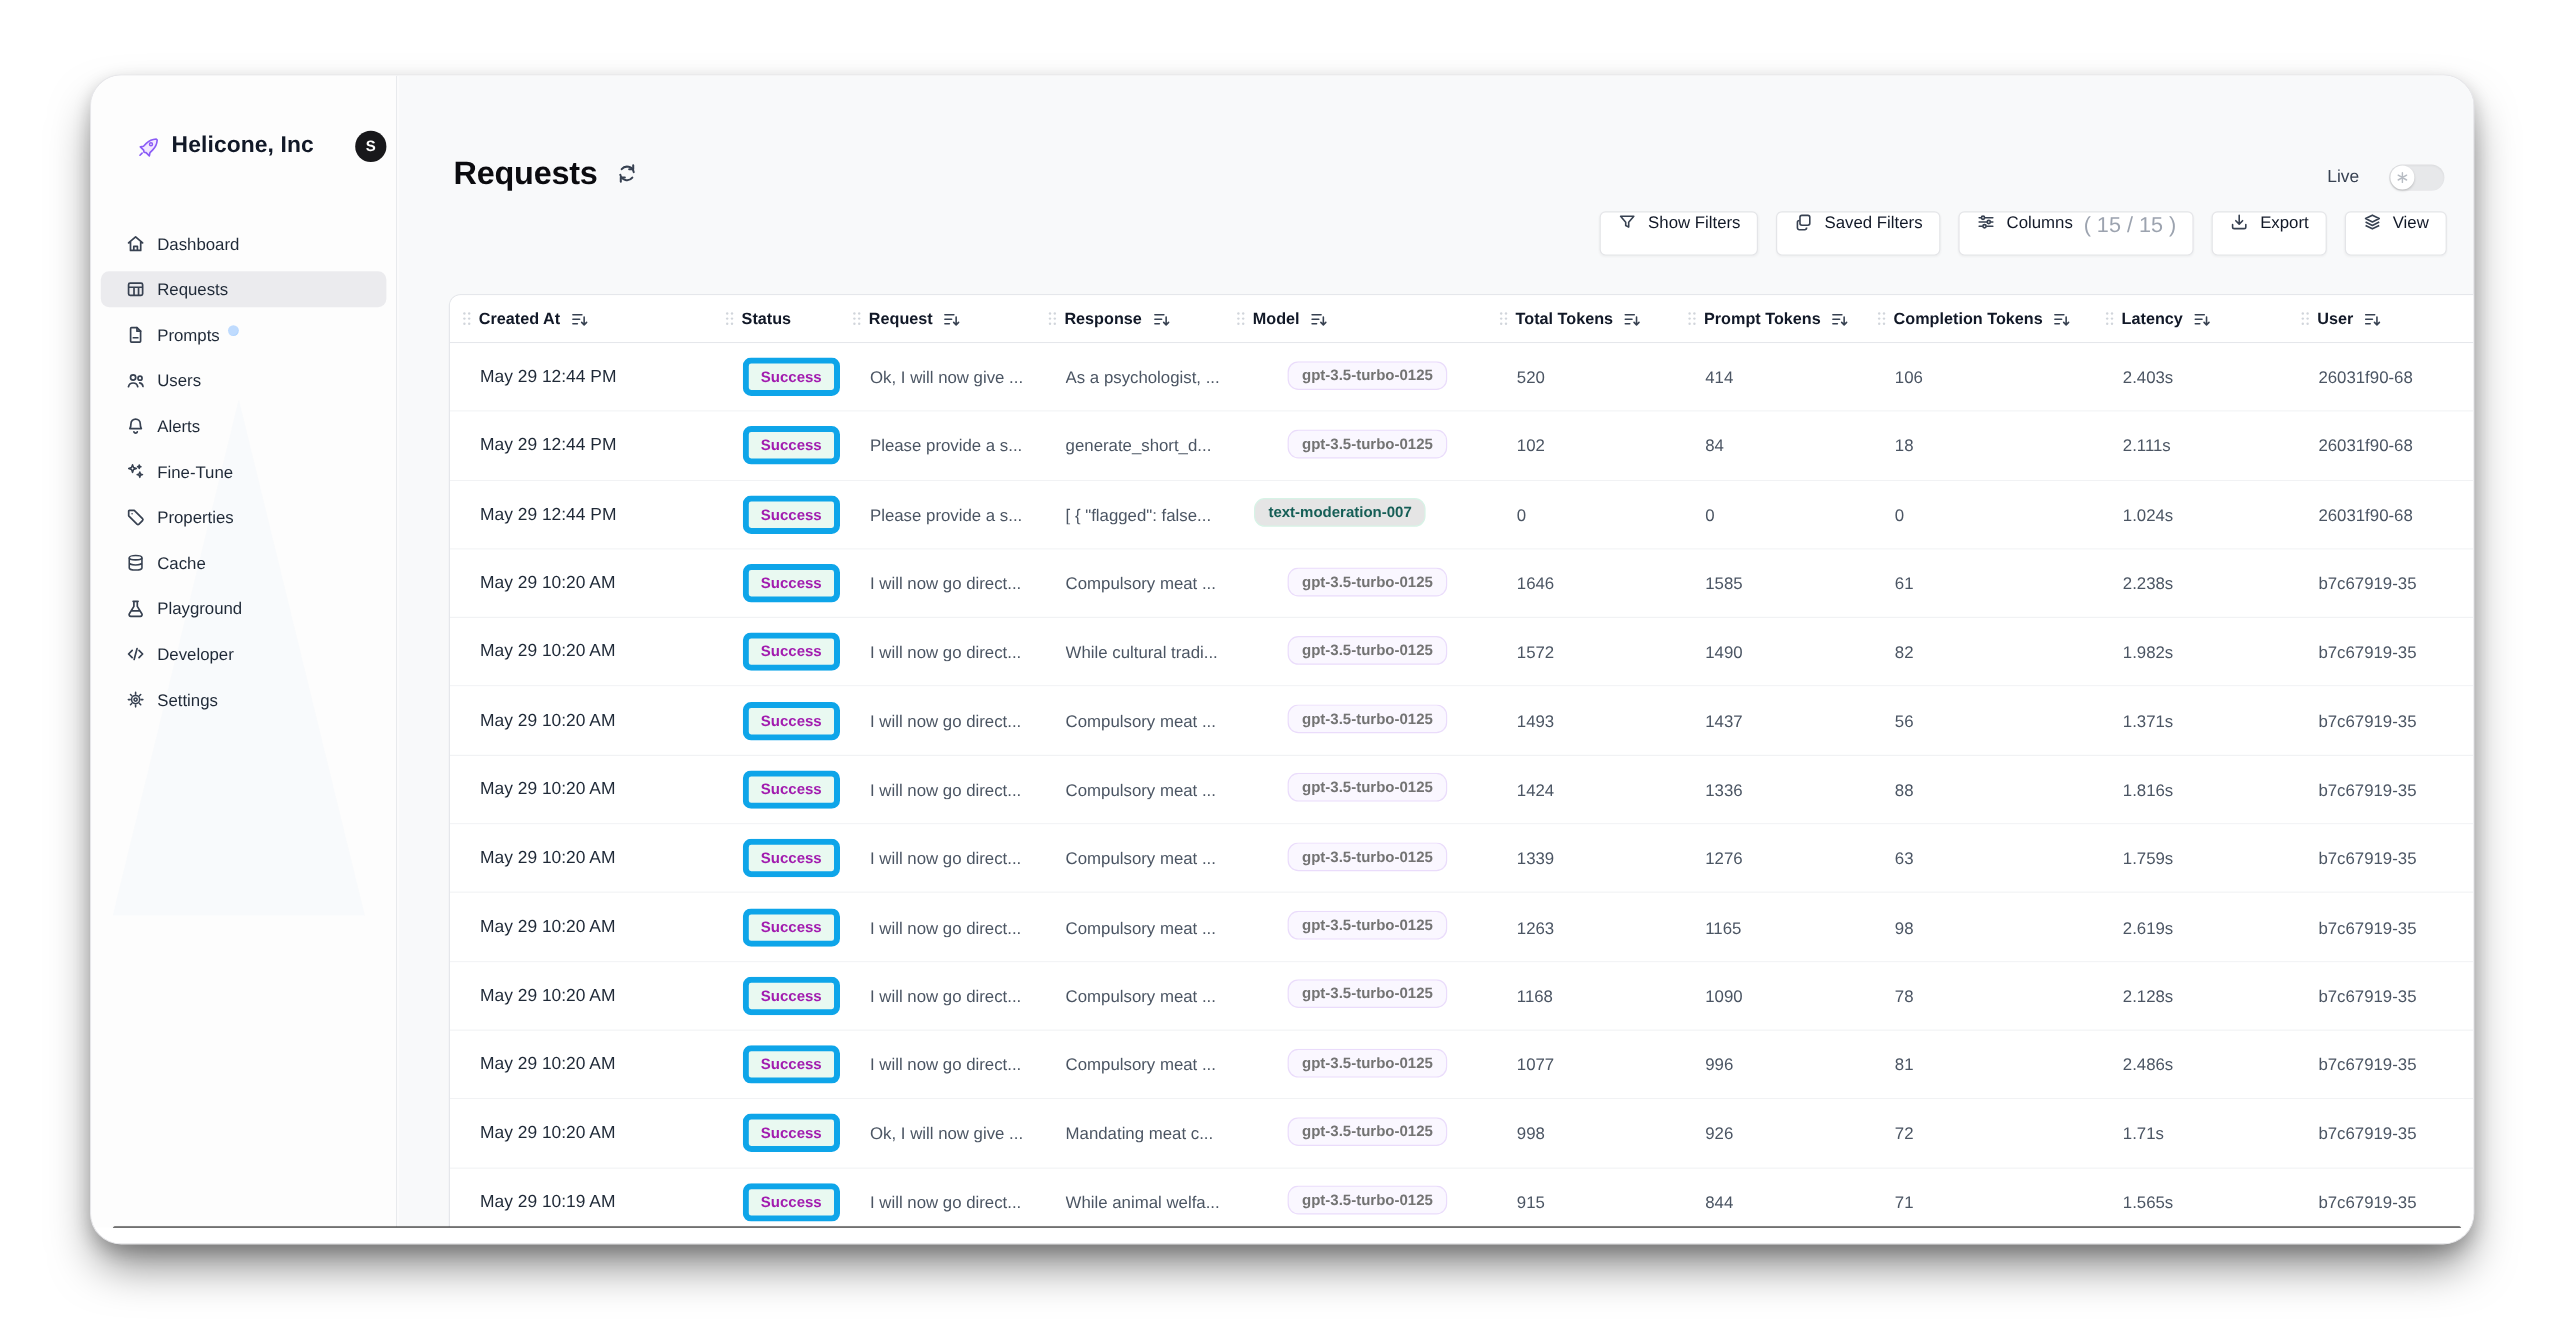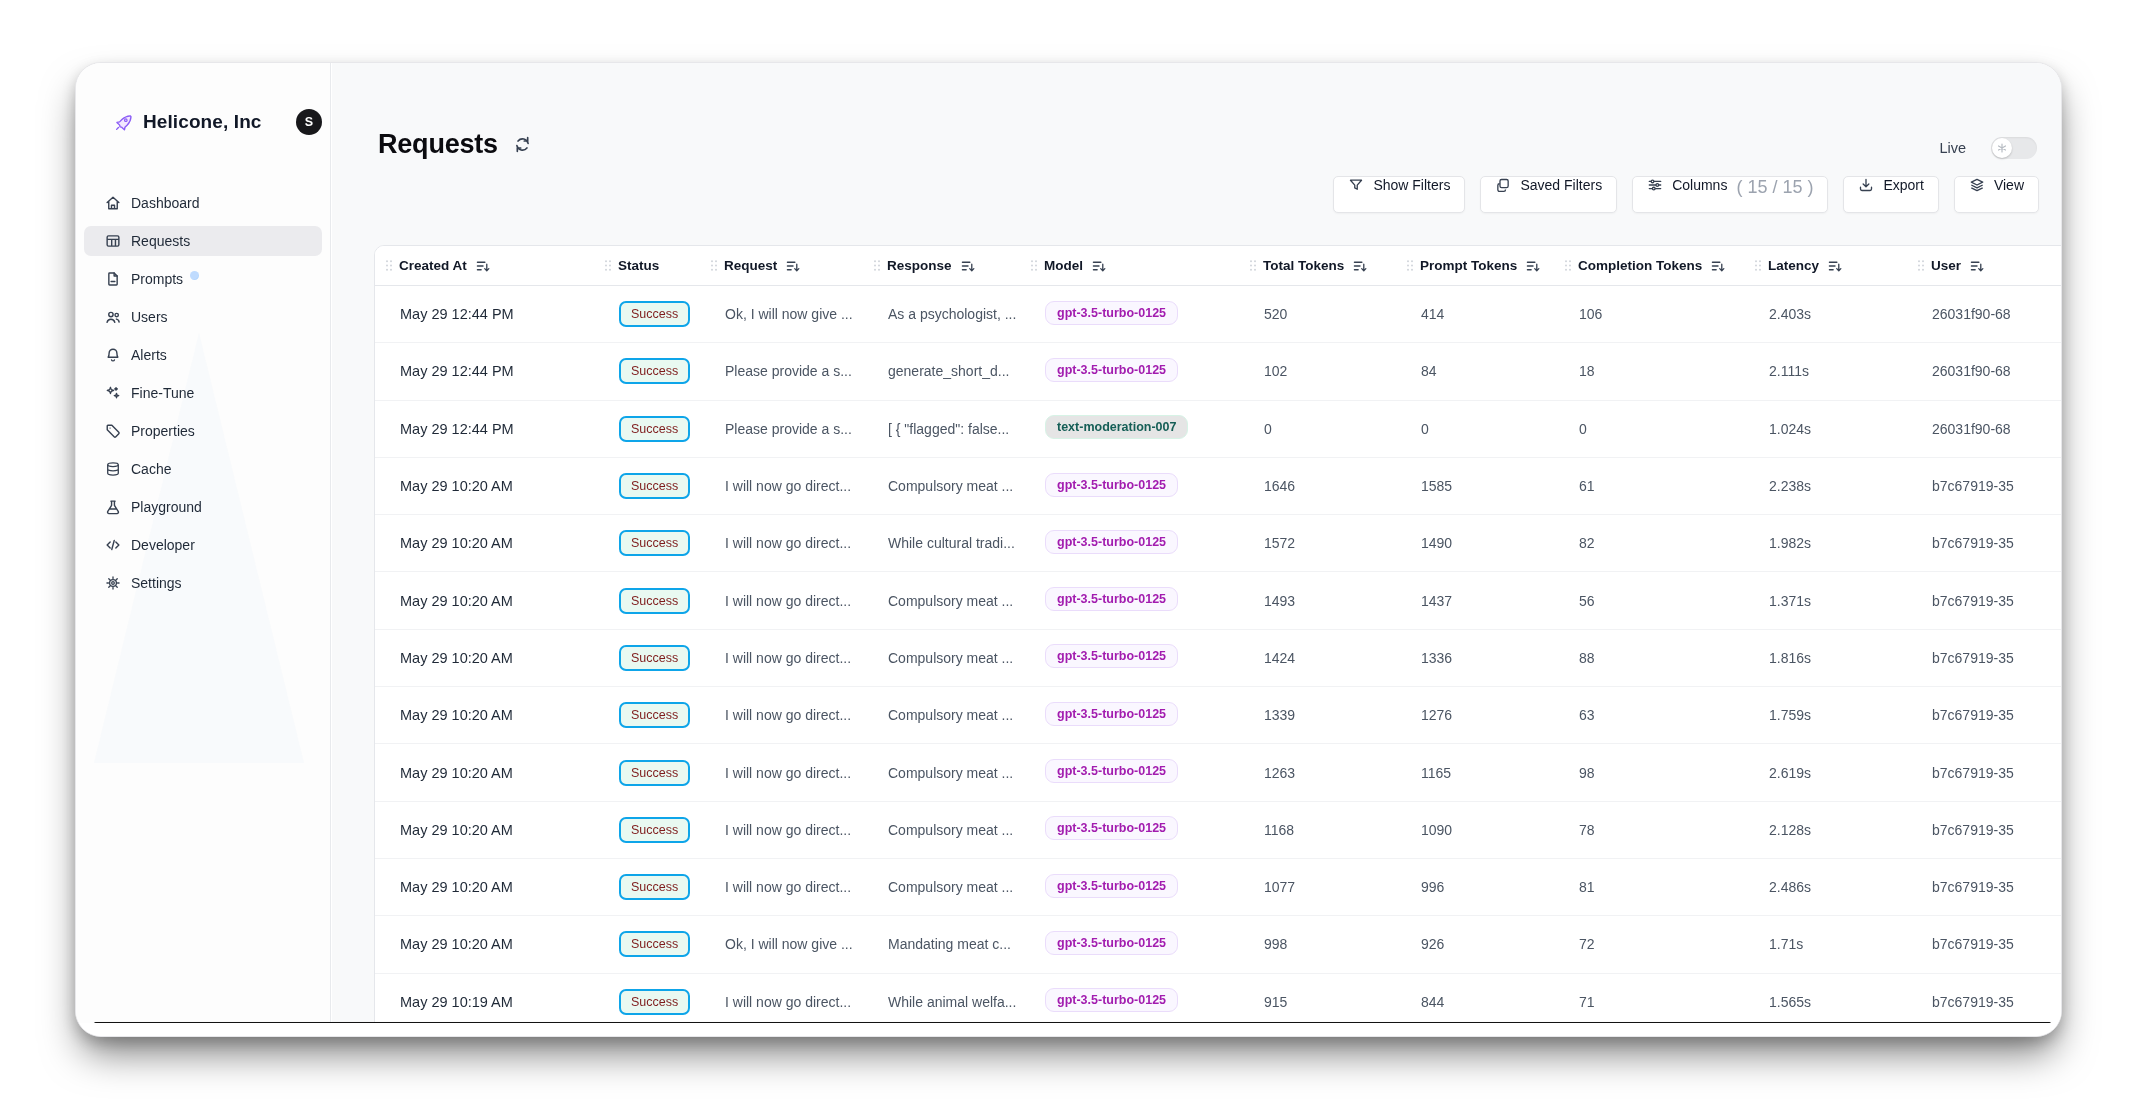--- a/index.html
+++ b/index.html
@@ -65,25 +65,25 @@
     grid-template-columns:219px 106px 163px 157px 219px 157px 158px 190px 163px 140px;
     padding-left:25px; align-items:center; }
   .thead { height:40px; border-bottom:1px solid #e5e7eb; background:#fff; }
   .th { display:flex; align-items:center; gap:6px; font-size:13.5px; font-weight:700; color:#111827;
     cursor:pointer; white-space:nowrap; }
   .th .dots { margin-left:-15px; flex:none; }
   .th .sort { margin-left:3px; flex:none; }
   .tr { height:57.3px; border-bottom:1px solid #f1f2f4; background:#fff; cursor:pointer; }
   .td { font-size:14px; color:#4b5563; white-space:nowrap; overflow:hidden; }
   .td-date { color:#1f2937; font-weight:500; font-size:14.5px; }
-  .badge-success { display:inline-block; padding:4px 10px; border-radius:7px; font-size:12.5px; font-weight:400;
-    color:#7f1d1d; background:#e9f9f1; border:2px solid #0ea5e9; }
+  .badge-success { display:inline-block; padding:4px 10px; border-radius:7px; font-size:12.5px; font-weight:700;
+    color:#a21caf; background:#e9f9f1; border:5px solid #0ea5e9; }
   .badge-model { display:inline-block; max-width:160px; overflow:hidden; white-space:nowrap;
     padding:4px 11px; border-radius:9px; font-size:12.5px; font-weight:600; }
-  .badge-model.purple { color:#a21caf; background:#faf7ff; border:1px solid #eadcfb; }
+  .badge-model.purple { color:#737373; background:#faf7ff; border:1px solid #eadcfb;margin-left:28px; }
   .badge-model.teal { color:#155e56; background:#e5e5e5; border:1px solid #d7f3e6; }
 
   
   .edge-line { position:absolute; left:18px; right:10px; top:959px; height:3px; background:#121212;
     border-radius:2px; box-shadow:0 2px 3px rgba(0,0,0,.35); }
   .footer-strip { position:absolute; left:0; right:0; bottom:0; height:13px; background:#ffffff; }
 
   svg { display:block; }
 </style>
 </head>

